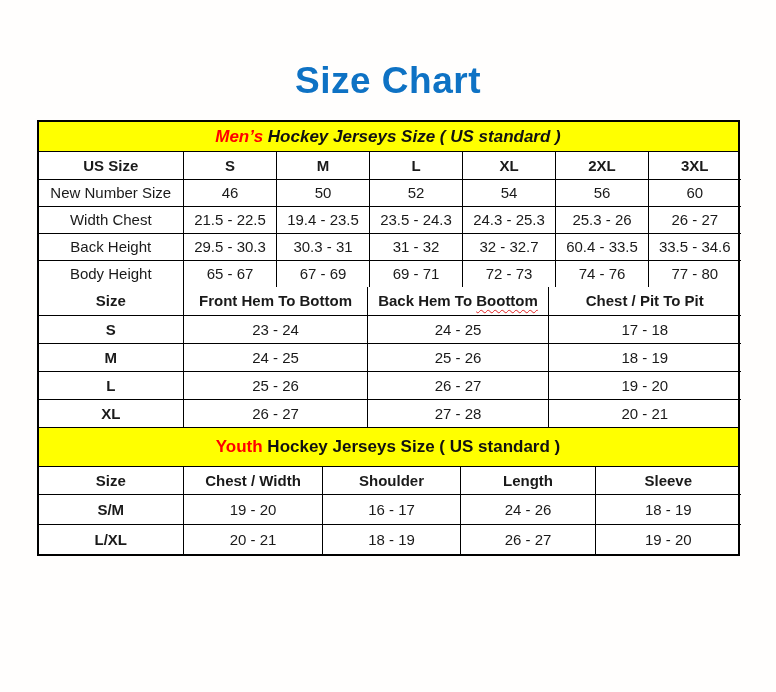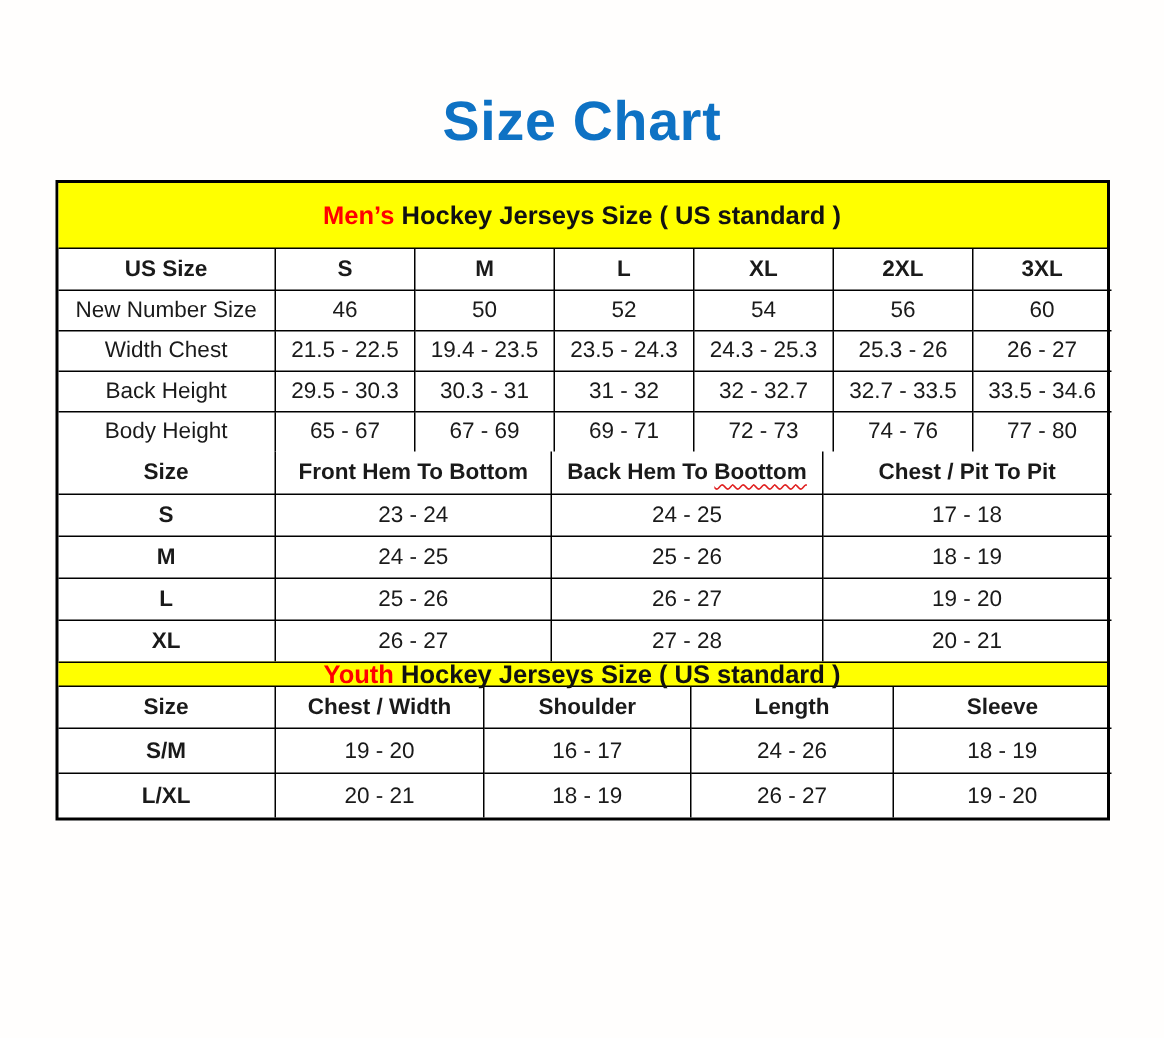--- a/index.html
+++ b/index.html
@@ -33,23 +33,23 @@
     background: #ffff00;
     border-bottom: 1.8px solid #000;
     display: flex;
     align-items: center;
     justify-content: center;
     font-weight: bold;
     font-size: 17px;
     color: #111;
   }
   .sec-header.bt { border-top: 1.8px solid #000; }
-  .h-men   { height: 44px; }
+  .h-men   { height: 30px; font-style: italic; }
   .h-women { height: 36px; }
-  .h-youth { height: 17px; }
+  .h-youth { height: 40px; }
   .red { color: #ff0000; }
   table { width: 100%; border-collapse: collapse; table-layout: fixed; }
   td {
     border: 1.6px solid #000;
     text-align: center;
     vertical-align: middle;
     font-size: 15px;
     padding: 0 2px;
     overflow: hidden;
     white-space: nowrap;
@@ -123,21 +123,21 @@
         <td>24.3 - 25.3</td>
         <td>25.3 - 26</td>
         <td>26 - 27</td>
       </tr>
       <tr>
         <td>Back Height</td>
         <td>29.5 - 30.3</td>
         <td>30.3 - 31</td>
         <td>31 - 32</td>
         <td>32 - 32.7</td>
-        <td>32.7 - 33.5</td>
+        <td>60.4 - 33.5</td>
         <td>33.5 - 34.6</td>
       </tr>
       <tr>
         <td>Body Height</td>
         <td>65 - 67</td>
         <td>67 - 69</td>
         <td>69 - 71</td>
         <td>72 - 73</td>
         <td>74 - 76</td>
         <td>77 - 80</td>

